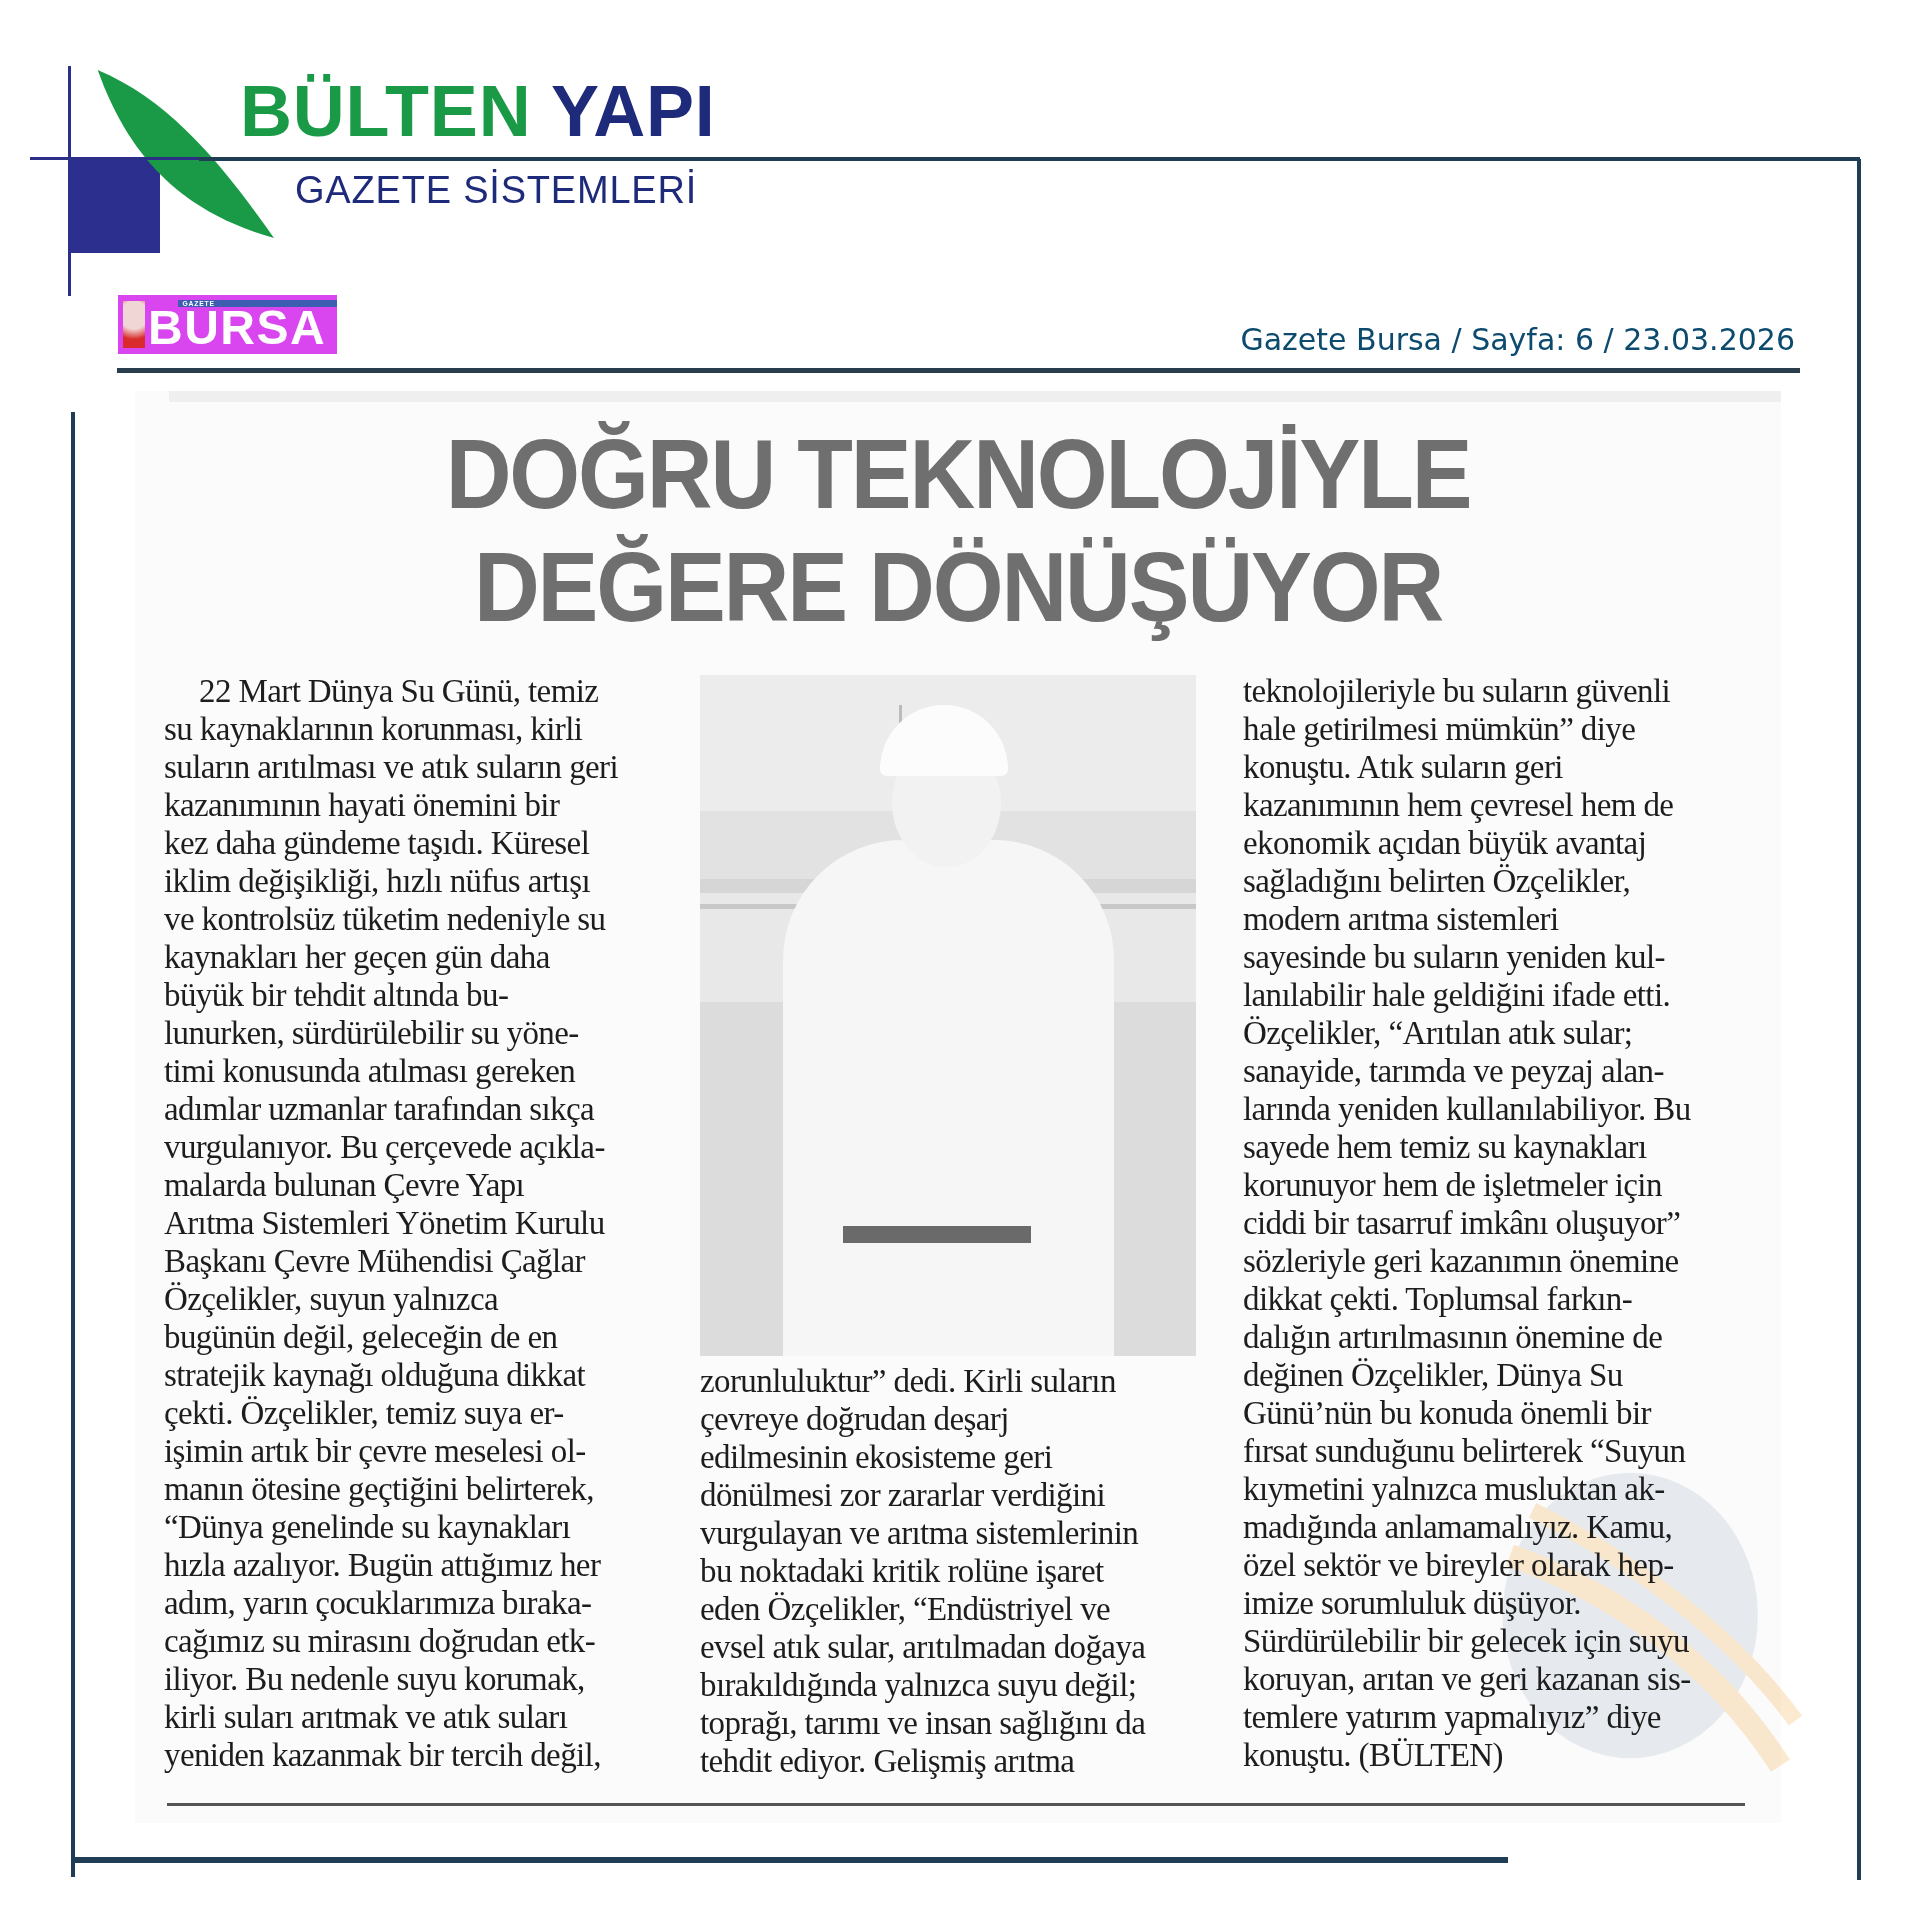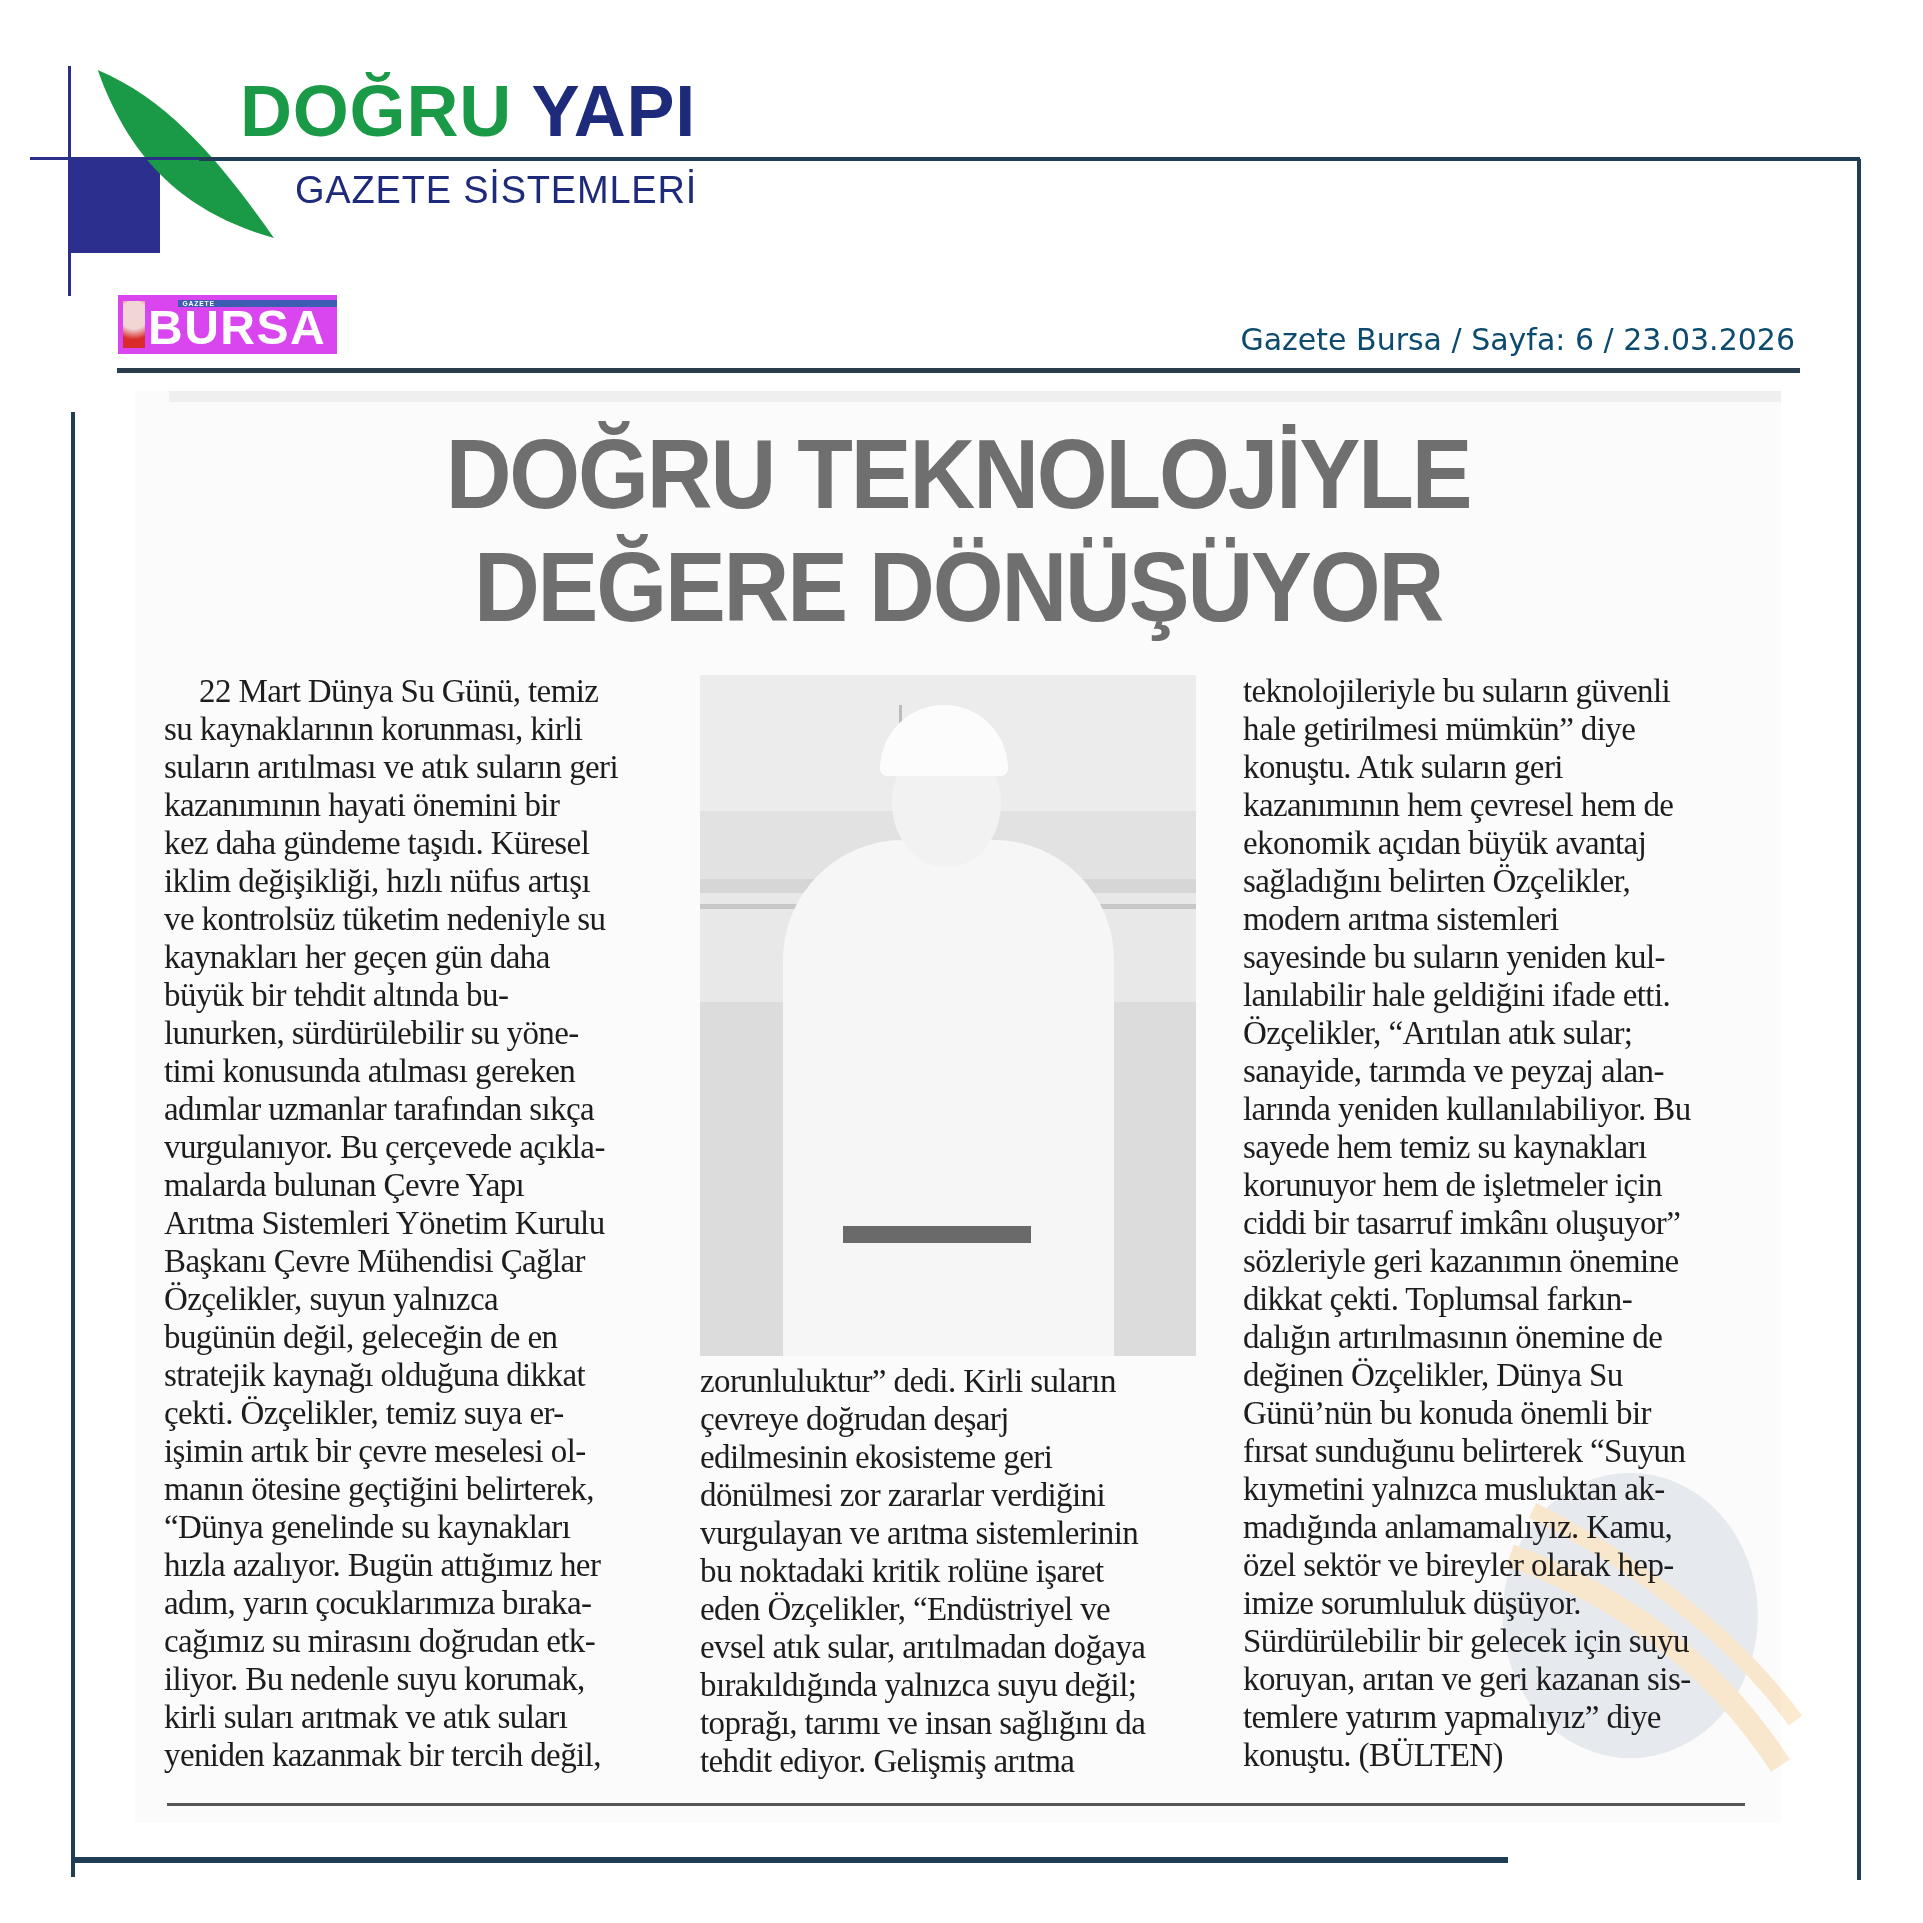--- a/index.html
+++ b/index.html
@@ -76,21 +76,21 @@
 
 <div class="line logo-vline"></div>
 <div class="logo-square"></div>
 <svg class="logo-leaf" viewBox="0 0 330 240">
   <path d="M70 8 C 170 50, 240 140, 305 232 C 210 205, 120 150, 70 8 Z" fill="#1a9a46"></path>
 </svg>
 <div class="line logo-hline"></div>
 <div class="line logo-hline2"></div>
 
 <div class="brand-cevre">
-  <span>DOĞRU</span>
+  <span>BÜLTEN</span>
   <span class="brand-yapi">YAPI</span>
 </div>
 <div class="brand-sub">GAZETE SİSTEMLERİ</div>
 
 <div class="line frame-right"></div>
 <div class="line frame-left"></div>
 <div class="line frame-bottom"></div>
 
 <div class="gb-badge">
   <div class="gb-portrait"></div>

